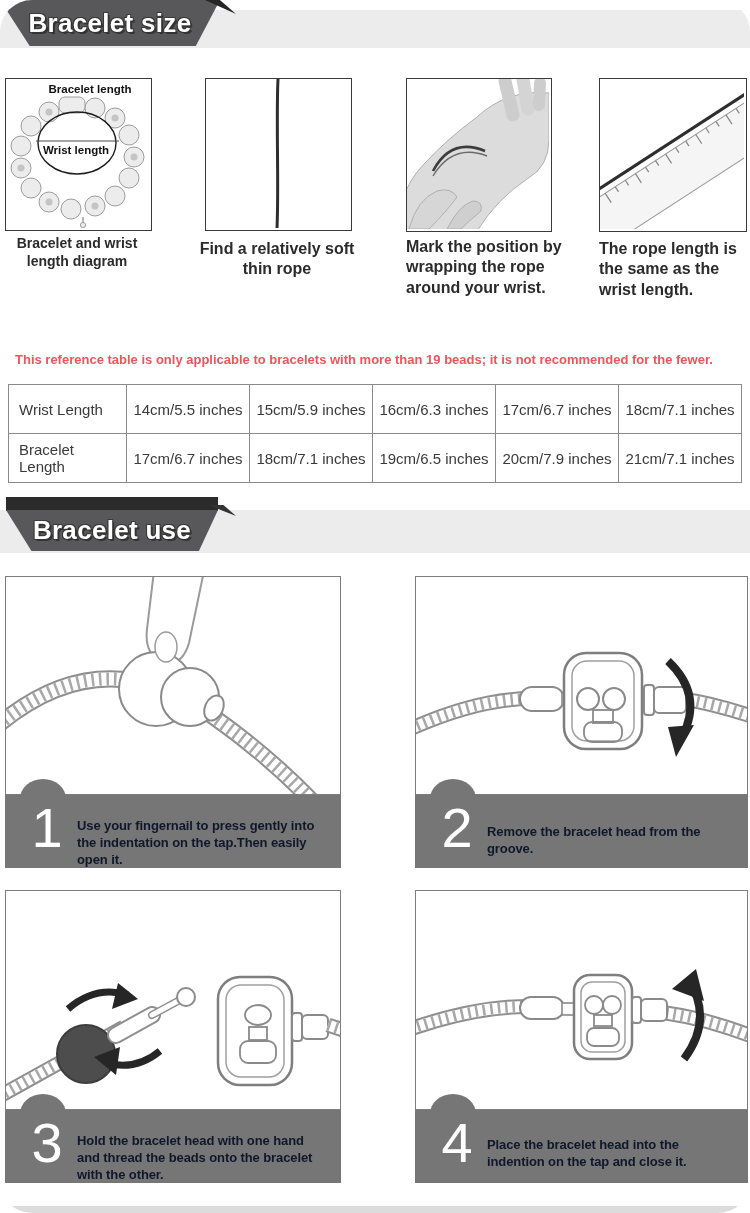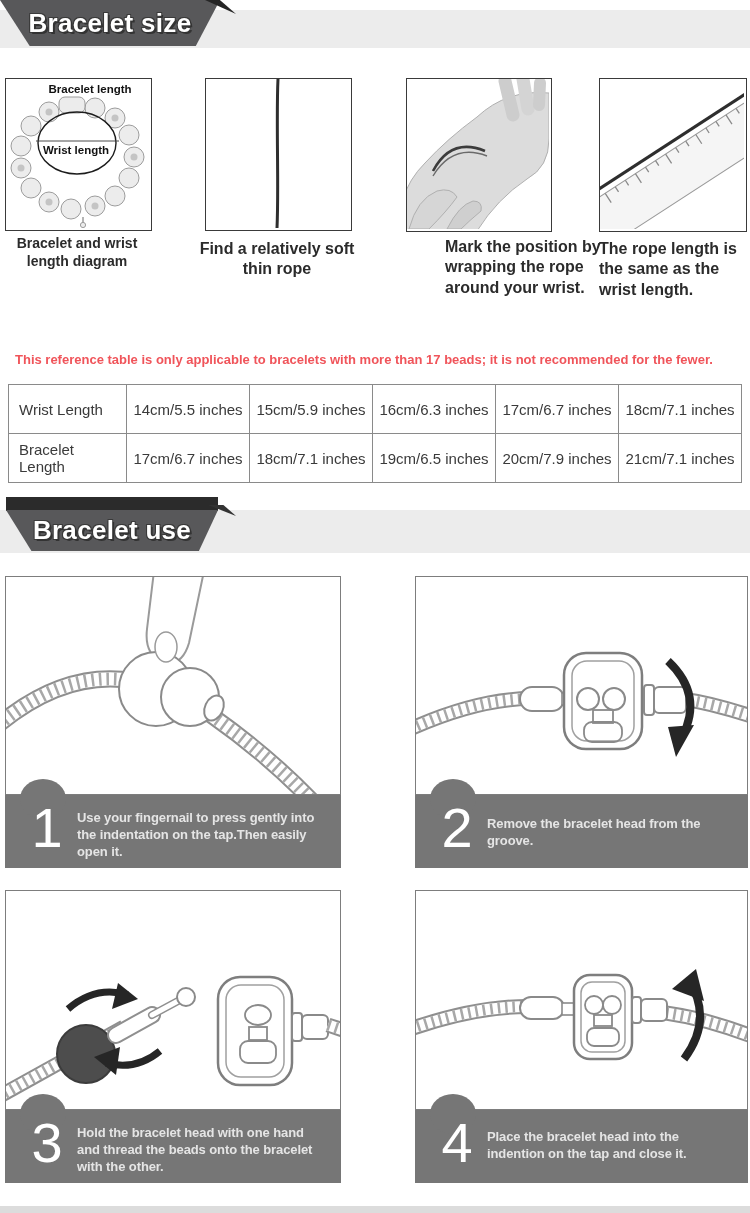--- a/index.html
+++ b/index.html
@@ -1,17 +1,17 @@
 <!DOCTYPE html>
 <html><head>
 <meta charset="utf-8">
 <style>
   html,body{margin:0;padding:0;background:#fff;}
   #page{position:relative;width:750px;height:1213px;background:#ffffff;overflow:hidden;
-        font-family:"Liberation Sans","DejaVu Sans",sans-serif;color:#222;}
+        font-family:"Liberation Sans","DejaVu Sans",sans-serif;color:#222;border-radius:32px;}
   .abs{position:absolute;}
 
   
   .banner-strip{position:absolute;left:0;width:750px;background:#ececec;}
   .banner-shape{position:absolute;background:#58585a;display:flex;align-items:center;justify-content:center;}
   .banner-shape .banner-text{font-size:26px;font-weight:800;color:#ffffff;letter-spacing:.3px;
       text-shadow:2px 2px 0 #333,-1px -1px 0 #3a3a3a,1px -1px 0 #3a3a3a,-1px 1px 0 #3a3a3a;}
   .fold{position:absolute;background:#262626;}
 
   
@@ -33,22 +33,22 @@
   table.size-table td.rowhead{text-align:left;padding-left:10px;}
 
   
   .panel{position:absolute;}
   .panel .fig{position:absolute;left:0;right:0;top:0;background:#fff;border:1px solid #7d7d7d;box-sizing:border-box;}
   .panel .cap{position:absolute;left:0;right:0;background:#767676;}
   .panel .cap::before{content:"";position:absolute;left:15px;top:-16px;width:46px;height:40px;
       border-radius:50%;background:#767676;}
   .panel .step-num{position:absolute;left:20px;top:4px;width:44px;text-align:center;
       font-size:56px;font-weight:400;color:#ffffff;line-height:1.05;}
-  .panel .cap-text{margin:4px 6px 0 72px;padding-top:10px;font-size:13px;font-weight:700;
-      color:#e5e5e5;line-height:1.32;letter-spacing:-0.1px;}
+  .panel .cap-text{margin:12px 6px 0 72px;padding-top:10px;font-size:13px;font-weight:700;
+      color:#0f172a;line-height:1.32;letter-spacing:-0.1px;}
   .bottom-strip{position:absolute;left:0;top:1206px;width:750px;height:7px;background:#dcdcdc;}
   svg{display:block;}
 </style>
 </head>
 <body>
 
 <div id="page">
 
   <div class="banner-strip" style="top:10px;height:38px;"></div>
   <div class="banner-shape" style="left:0;top:0;width:220px;height:46px;clip-path:polygon(0 0,100% 0,89% 100%,13.5% 100%);">
@@ -105,34 +105,34 @@
       <path d="M142,14 Q100,10 70,38 Q40,60 18,84 Q2,100 -4,120 L-4,152 L70,152 Q90,120 120,100 Q142,88 142,60 Z" fill="#dcdcdc" stroke="#b0b0b0" stroke-width="1"></path>
       <path d="M98,2 L106,36" stroke="#cdcdcd" stroke-width="13" stroke-linecap="round"></path>
       <path d="M116,0 L121,30" stroke="#d4d4d4" stroke-width="13" stroke-linecap="round"></path>
       <path d="M133,4 L132,26" stroke="#cdcdcd" stroke-width="12" stroke-linecap="round"></path>
       <path d="M26,92 Q44,58 78,72" stroke="#3c3c3c" stroke-width="2.6" fill="none"></path>
       <path d="M26,97 Q46,64 80,77" stroke="#6a6a6a" stroke-width="1.4" fill="none"></path>
       <path d="M2,150 Q10,120 30,112 Q44,108 50,118 Q40,132 22,150 Z" fill="#d6d6d6" stroke="#b0b0b0"></path>
       <path d="M40,150 Q52,126 66,122 Q76,122 74,132 Q62,142 54,150 Z" fill="#cfcfcf" stroke="#b0b0b0"></path>
     </svg>
   </div>
-  <div class="step-caption" style="left:406px;top:237px;width:158px;margin-left:39px;">Mark the position by wrapping the rope around your wrist.</div>
+  <div class="step-caption" style="left:406px;top:237px;width:158px;">Mark the position by wrapping the rope around your wrist.</div>
 
   <div class="step-box" style="left:599px;top:78px;width:146px;height:152px;">
     <svg width="144" height="150" viewBox="0 0 144 150">
       <g transform="rotate(-33 72 96)">
         <line x1="-40" y1="68" x2="195" y2="68" stroke="#2e2e2e" stroke-width="3"></line>
         <rect x="-40" y="75" width="235" height="46" fill="#f5f5f5" stroke="#9a9a9a" stroke-width="1"></rect>
         <path d="M-30,75 v9 M-18,75 v6 M-6,75 v6 M6,75 v11 M18,75 v6 M30,75 v6 M42,75 v11 M54,75 v6 M66,75 v6 M78,75 v11 M90,75 v6 M102,75 v6 M114,75 v11 M126,75 v6 M138,75 v6 M150,75 v11 M162,75 v6 M174,75 v6" stroke="#8a8a8a" stroke-width="1.3" fill="none"></path>
       </g>
     </svg>
   </div>
   <div class="step-caption" style="left:599px;top:239px;width:158px;">The rope length is the same as the wrist length.</div>
 
-  <div class="warning" style="top:352px;">This reference table is only applicable to bracelets with more than 17 beads; it is not recommended for the fewer.</div>
+  <div class="warning" style="top:352px;">This reference table is only applicable to bracelets with more than 19 beads; it is not recommended for the fewer.</div>
 
   <table class="size-table">
     <colgroup>
         <col style="width:118px;">
         <col>
         <col>
         <col>
         <col>
         <col>
       </colgroup>

